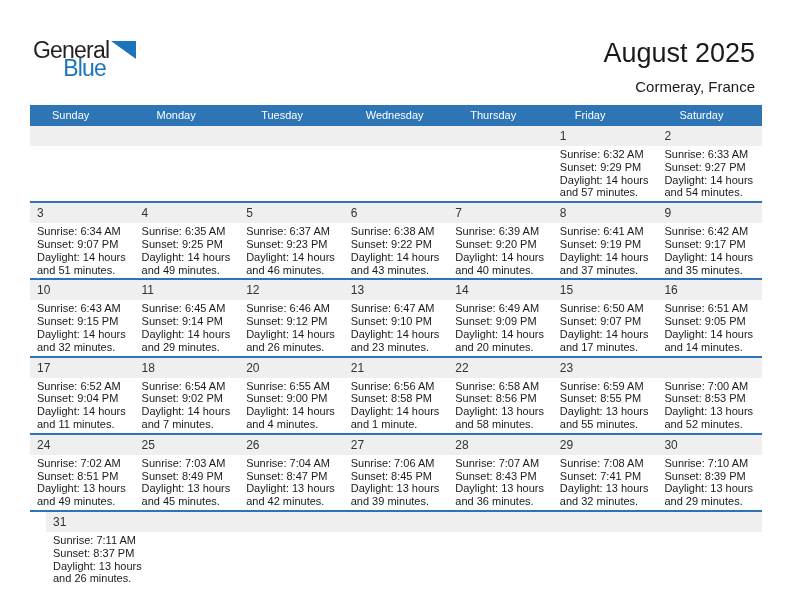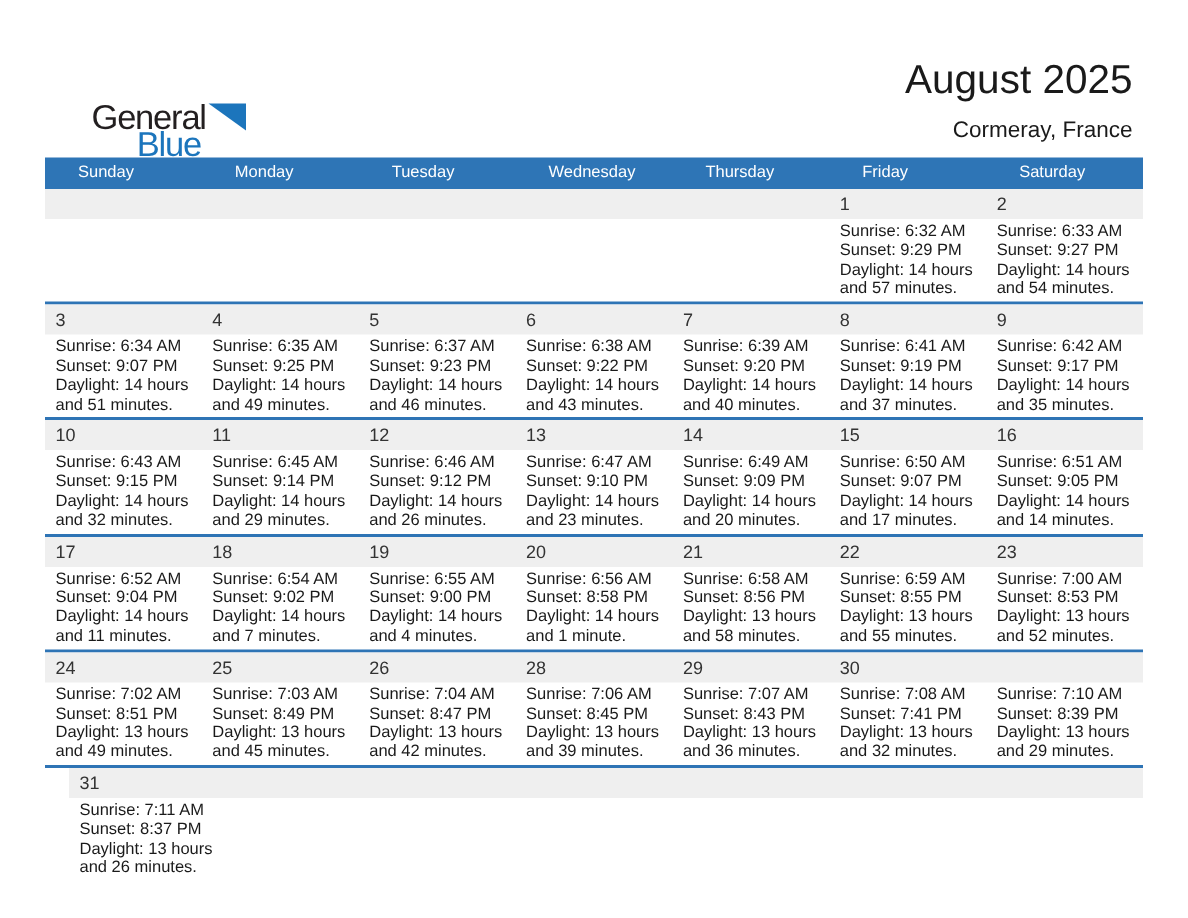--- a/index.html
+++ b/index.html
@@ -13,21 +13,21 @@
   html,body{width:792px;height:612px;}
   body{
     background:#ffffff;
     font-family:"Liberation Sans","DejaVu Sans",sans-serif;
     position:relative;
     overflow:hidden;
   }
   .page{position:absolute;inset:0;}
 
   
-  .logo{position:absolute;left:33px;top:66px;margin-left:28px;}
+  .logo{position:absolute;left:33px;top:38px;}
   .logo-row1{display:flex;align-items:flex-start;height:25px;}
   .logo-general{font-size:23px;color:#231f20;letter-spacing:-0.8px;line-height:25px;}
   .logo-triangle{
     width:0;height:0;
     border-top:18px solid var(--logo-blue);
     border-left:25px solid transparent;
     margin:3px 0 0 2px;
   }
   .logo-blue{
     display:block;text-align:center;
@@ -222,21 +222,20 @@
               <div class="line">Sunset: 9:05 PM</div>
               <div class="line">Daylight: 14 hours</div>
               <div class="line">and 14 minutes.</div>
             </div>
           </div>
         </div>
         <div class="week">
           <div class="band">
             <div class="num">17</div>
             <div class="num">18</div>
-            <div class="num">19</div>
             <div class="num">20</div>
             <div class="num">21</div>
             <div class="num">22</div>
             <div class="num">23</div>
           </div>
           <div class="content">
             <div class="cell">
               <div class="line">Sunrise: 6:52 AM</div>
               <div class="line">Sunset: 9:04 PM</div>
               <div class="line">Daylight: 14 hours</div>
@@ -278,20 +277,21 @@
               <div class="line">Daylight: 13 hours</div>
               <div class="line">and 52 minutes.</div>
             </div>
           </div>
         </div>
         <div class="week">
           <div class="band">
             <div class="num">24</div>
             <div class="num">25</div>
             <div class="num">26</div>
+            <div class="num">27</div>
             <div class="num">28</div>
             <div class="num">29</div>
             <div class="num">30</div>
           </div>
           <div class="content">
             <div class="cell">
               <div class="line">Sunrise: 7:02 AM</div>
               <div class="line">Sunset: 8:51 PM</div>
               <div class="line">Daylight: 13 hours</div>
               <div class="line">and 49 minutes.</div>

